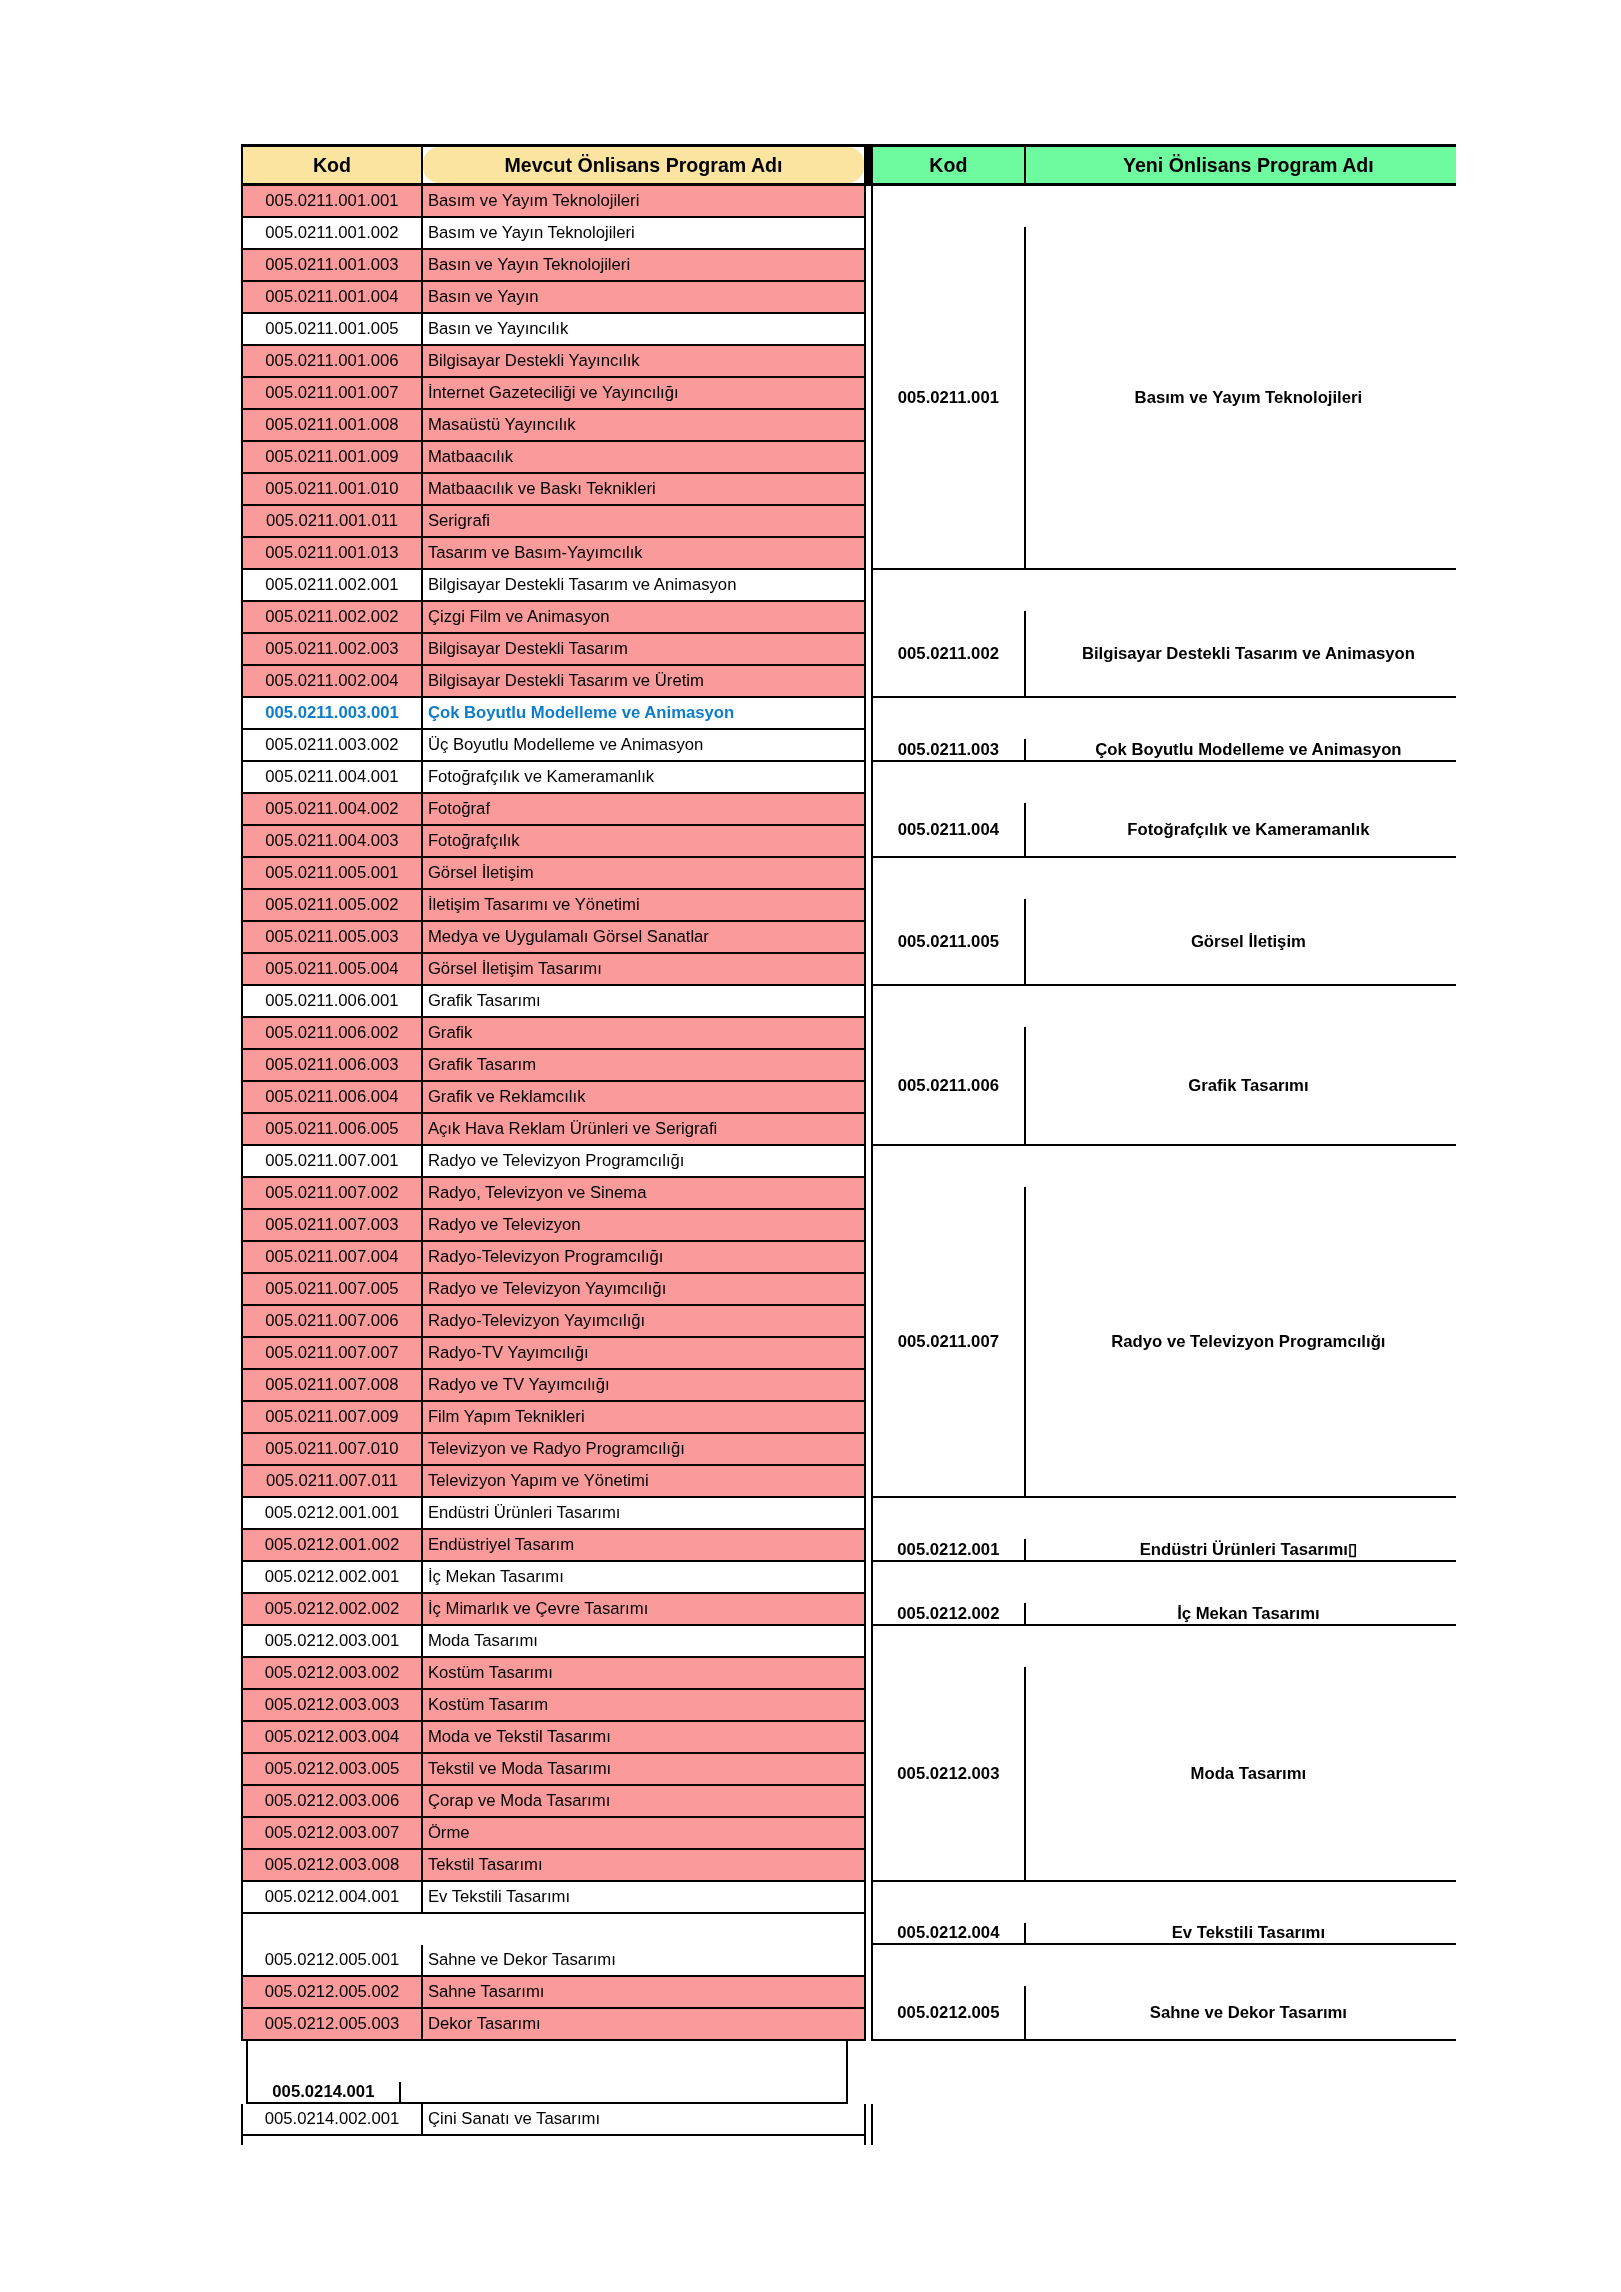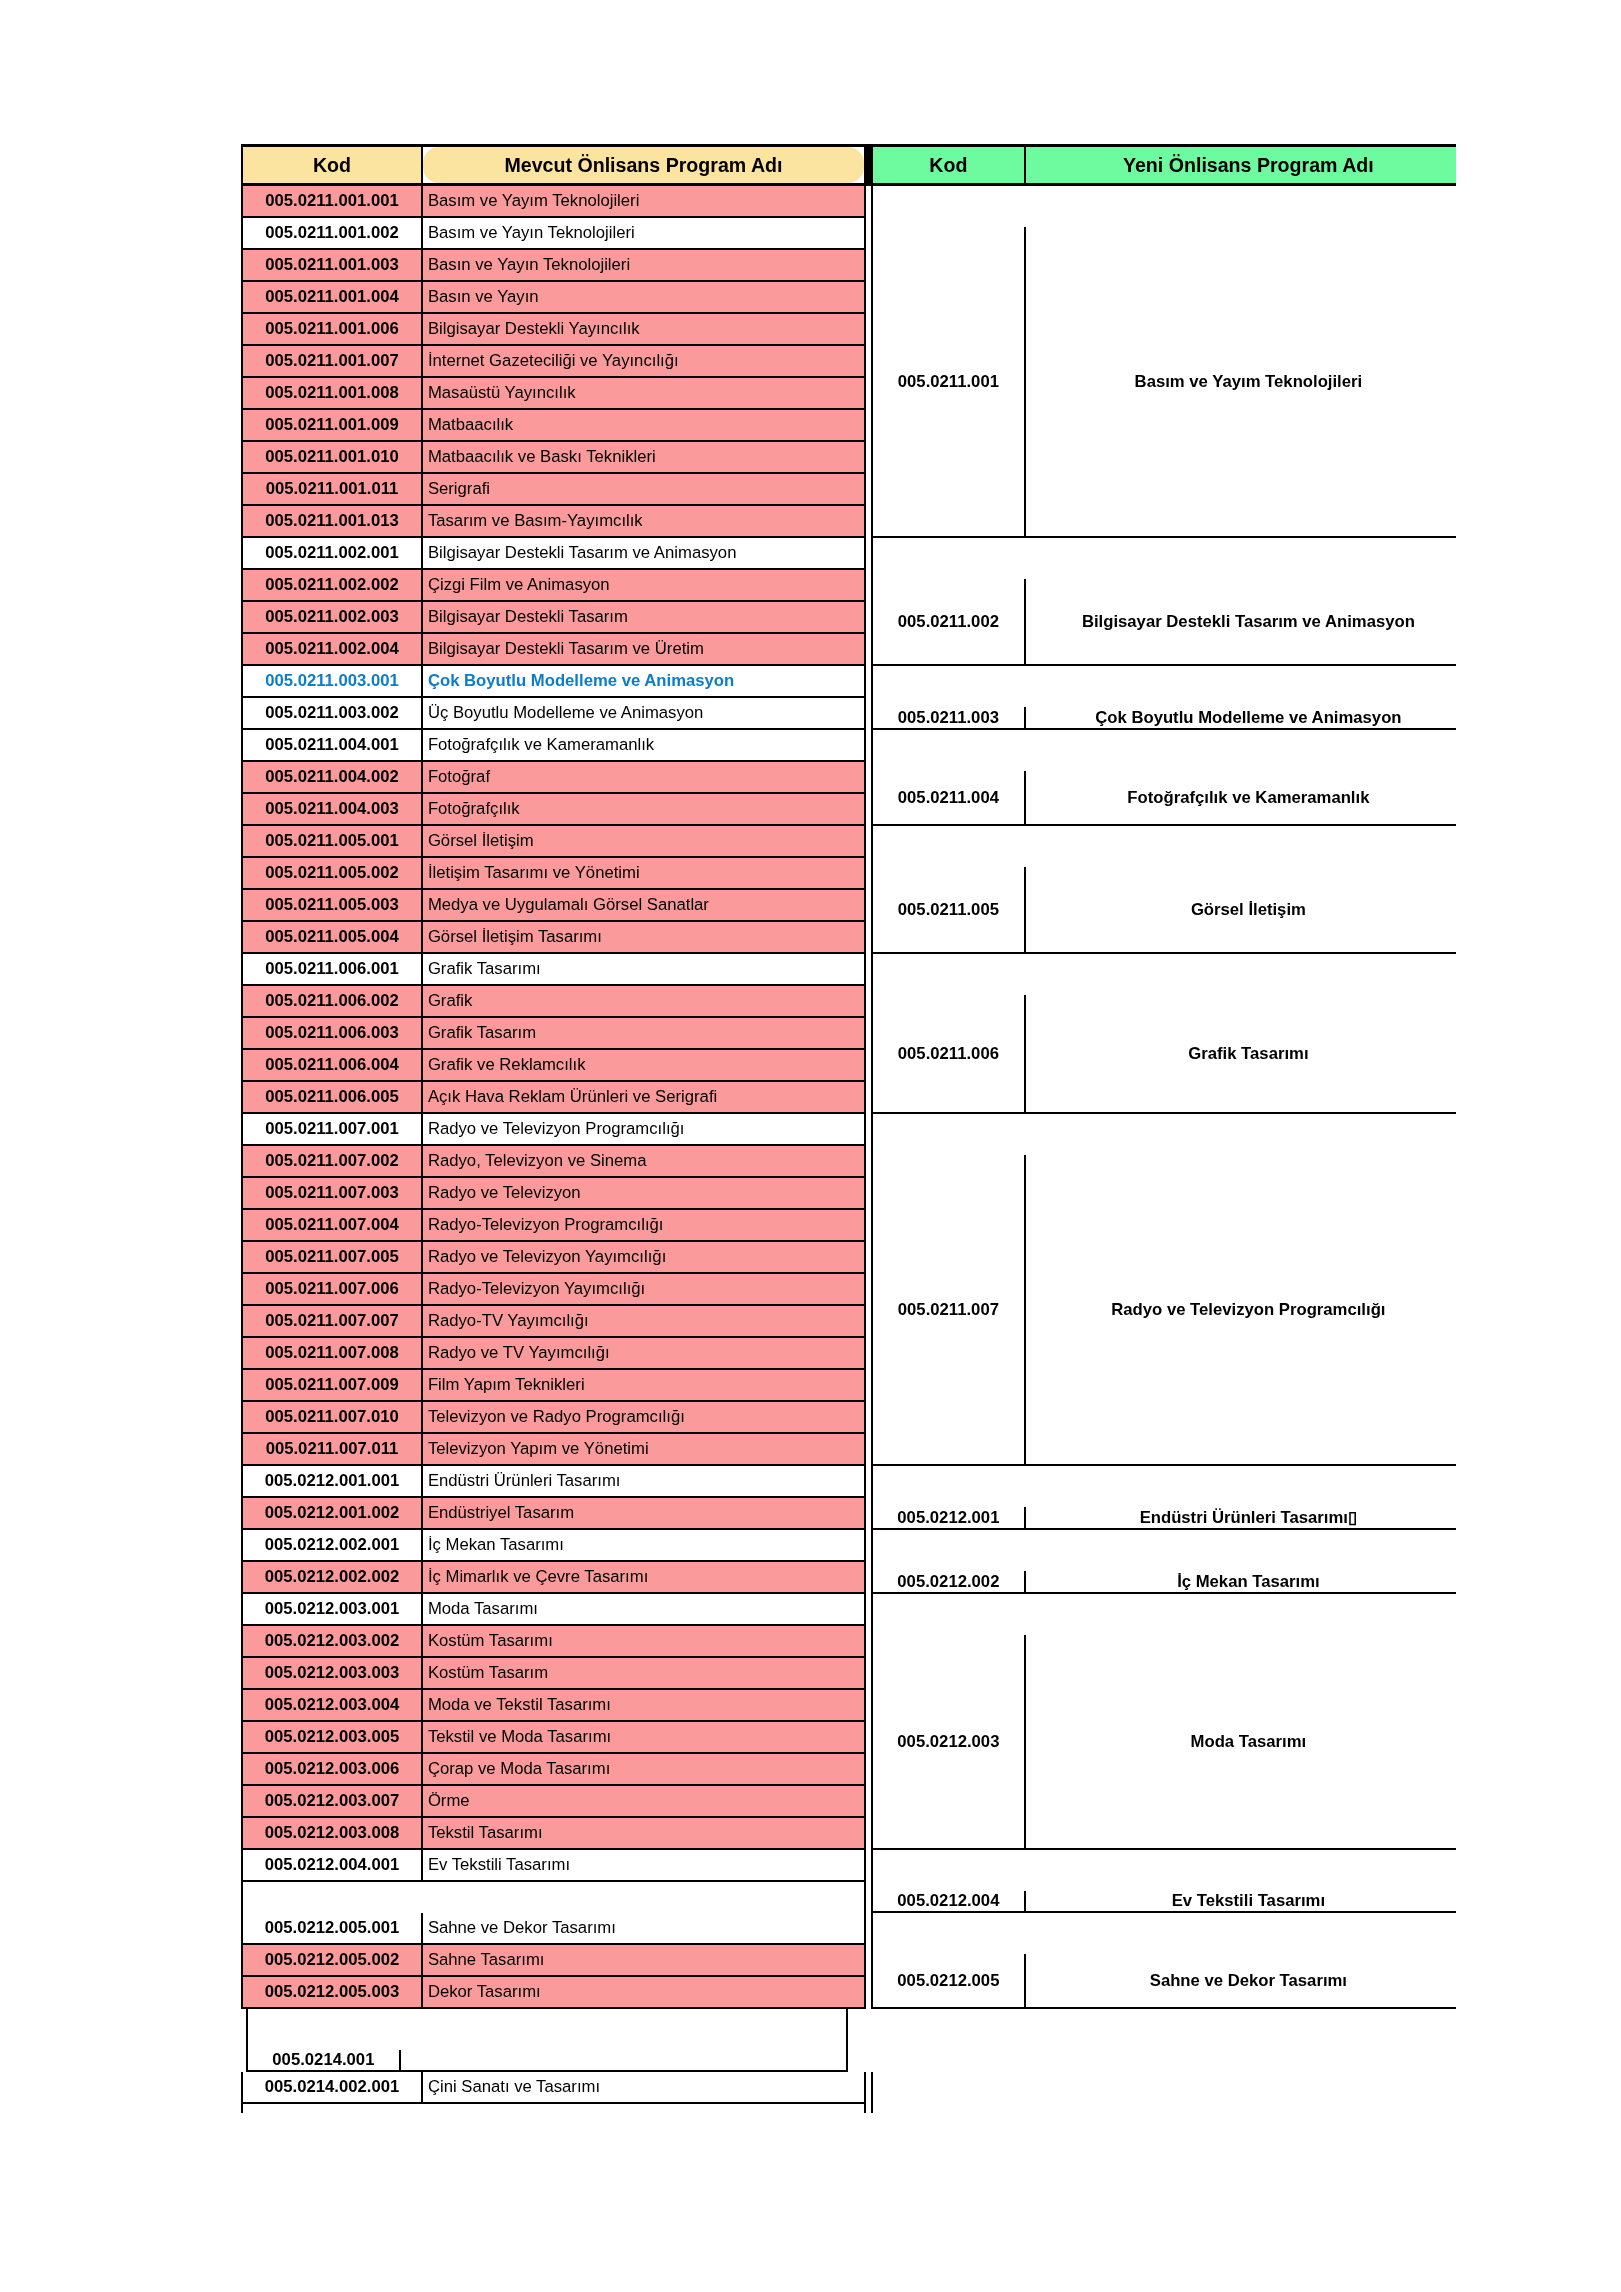--- a/index.html
+++ b/index.html
@@ -61,21 +61,21 @@
     width: 602px; box-sizing: border-box; display: flex;
     border-left: 2.9px solid var(--border);
     border-right: 2.9px solid var(--border);
   }
   .lrow { display: flex; height: 32px; }
   .cell {
     box-sizing: border-box; display: flex; align-items: center;
     border-bottom: 2px solid var(--border);
     font-size: 16.7px; color: #000; overflow: hidden; white-space: nowrap;
   }
-  .code { width: 180px; border-right: 2px solid var(--border); justify-content: center; font-weight: bold; }
+  .code { width: 180px; border-right: 2px solid var(--border); justify-content: center; }
   .pname { flex: 1; padding-left: 4.9px; }
   .lrow.last .cell { border-bottom-width: 2.9px; }
   .bg-pink  { background: var(--pink); }
   .bg-white { background: #ffffff; }
   .hl { color: var(--blue); font-weight: 700; }
   .rcell {
     box-sizing: border-box; display: flex; align-items: center; justify-content: center;
     border-bottom: 2.9px solid var(--border);
     font-weight: 700; font-size: 16.7px; color: #000;
     text-align: center; background: #ffffff; margin-top: 41px;
@@ -113,20 +113,24 @@
             </div>
             <div class="lrow">
               <div class="cell code bg-pink">005.0211.001.003</div>
               <div class="cell pname bg-pink">Basın ve Yayın Teknolojileri</div>
             </div>
             <div class="lrow">
               <div class="cell code bg-pink">005.0211.001.004</div>
               <div class="cell pname bg-pink">Basın ve Yayın</div>
             </div>
             <div class="lrow">
+              <div class="cell code bg-white">005.0211.001.005</div>
+              <div class="cell pname bg-white">Basın ve Yayıncılık</div>
+            </div>
+            <div class="lrow">
               <div class="cell code bg-pink">005.0211.001.006</div>
               <div class="cell pname bg-pink">Bilgisayar Destekli Yayıncılık</div>
             </div>
             <div class="lrow">
               <div class="cell code bg-pink">005.0211.001.007</div>
               <div class="cell pname bg-pink">İnternet Gazeteciliği ve Yayıncılığı</div>
             </div>
             <div class="lrow">
               <div class="cell code bg-pink">005.0211.001.008</div>
               <div class="cell pname bg-pink">Masaüstü Yayıncılık</div>

